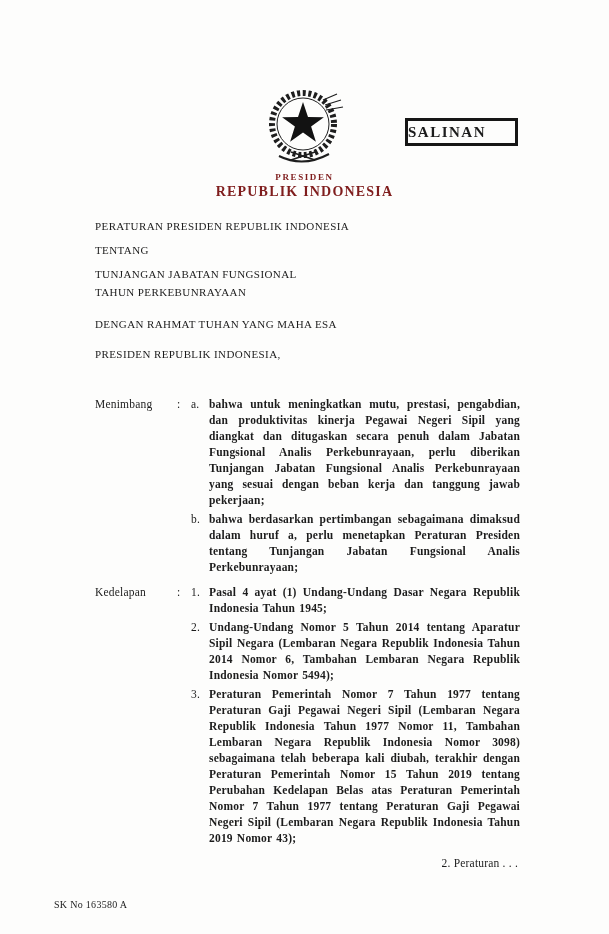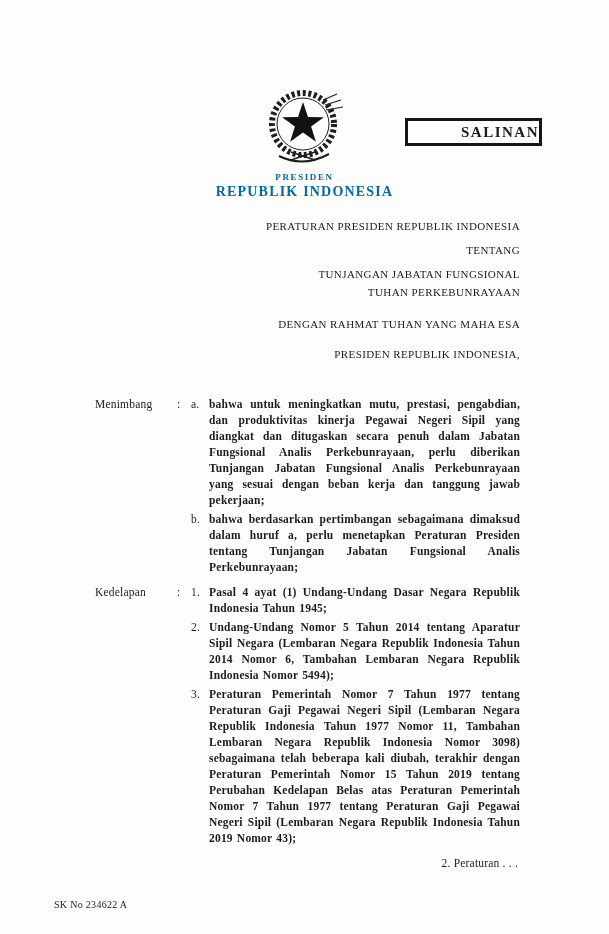--- a/index.html
+++ b/index.html
@@ -16,51 +16,51 @@
   }
   .emblem {
     position: absolute;
     left: 257px;
     top: 82px;
   }
   .stamp {
     position: absolute;
     left: 405px;
     top: 118px;
-    width: 137px;
+    width: 113px;
     height: 28px;
     border: 3px solid #161616;
-    text-align: right;
+    text-align: left;
     font-weight: bold;
     font-size: 15px;
     letter-spacing: 1.5px;
     line-height: 22px;
     background: #fdfdfc;
   }
   .letterhead {
     position: absolute;
     left: 0;
     top: 172px;
     width: 609px;
     text-align: center;
     font-weight: bold;
-    color: #0369a1;
+    color: #7f1d1d;
   }
   .letterhead .lh1 { font-size: 9px;  letter-spacing: 1.6px; margin-bottom: 2px; }
   .letterhead .lh2 { font-size: 14px;  letter-spacing: 1.2px; }
   .content {
     position: absolute;
     left: 95px;
     top: 218px;
     width: 425px;
     font-size: 11.5px;
     line-height: 16px;
     letter-spacing: 0.2px;
   }
-  .t { text-align: right; font-size: 11px; letter-spacing: 0.4px; }
+  .t { text-align: left; font-size: 11px; letter-spacing: 0.4px; }
   .t1   { margin-bottom: 8px; }
   .tsub { margin-bottom: 2px; }
   .tsub2{ margin-bottom: 16px; }
   .tinv { margin-bottom: 14px; }
   .tauth{ margin-bottom: 34px; }
   .section { display: flex; align-items: flex-start; margin-bottom: 6px; }
   .sec-label { width: 82px; flex: 0 0 82px; }
   .sec-colon { width: 14px; flex: 0 0 14px; }
   .sec-items { flex: 1; }
   .item { display: flex; align-items: flex-start; margin-bottom: 3px; }
@@ -96,21 +96,21 @@
   <div class="letterhead">
     <div class="lh1">PRESIDEN</div>
     <div class="lh2">REPUBLIK INDONESIA</div>
   </div>
 
   <div class="content">
 
     <div class="t t1">PERATURAN PRESIDEN REPUBLIK INDONESIA</div>
     <div class="t t1">TENTANG</div>
     <div class="t tsub">TUNJANGAN JABATAN FUNGSIONAL</div>
-    <div class="t tsub2">TUHAN PERKEBUNRAYAAN</div>
+    <div class="t tsub2">TAHUN PERKEBUNRAYAAN</div>
     <div class="t tinv">DENGAN RAHMAT TUHAN YANG MAHA ESA</div>
     <div class="t tauth">PRESIDEN REPUBLIK INDONESIA,</div>
 
     <div class="section">
       <div class="sec-label">Menimbang</div>
       <div class="sec-colon">:</div>
       <div class="sec-items">
         <div class="item">
           <div class="marker">a.</div>
           <div class="text">bahwa untuk meningkatkan mutu, prestasi, pengabdian, dan produktivitas kinerja Pegawai Negeri Sipil yang diangkat dan ditugaskan secara penuh dalam Jabatan Fungsional Analis Perkebunrayaan, perlu diberikan Tunjangan Jabatan Fungsional Analis Perkebunrayaan yang sesuai dengan beban kerja dan tanggung jawab pekerjaan;</div>
@@ -138,15 +138,15 @@
           <div class="marker">3.</div>
           <div class="text">Peraturan Pemerintah Nomor 7 Tahun 1977 tentang Peraturan Gaji Pegawai Negeri Sipil (Lembaran Negara Republik Indonesia Tahun 1977 Nomor 11, Tambahan Lembaran Negara Republik Indonesia Nomor 3098) sebagaimana telah beberapa kali diubah, terakhir dengan Peraturan Pemerintah Nomor 15 Tahun 2019 tentang Perubahan Kedelapan Belas atas Peraturan Pemerintah Nomor 7 Tahun 1977 tentang Peraturan Gaji Pegawai Negeri Sipil (Lembaran Negara Republik Indonesia Tahun 2019 Nomor 43);</div>
         </div>
       </div>
     </div>
 
     <div class="continuation">2. Peraturan . . .</div>
 
   </div>
 
-  <div class="sk">SK No 234622 A</div>
+  <div class="sk">SK No 163580 A</div>
 
 </div>
 
 </body></html>

